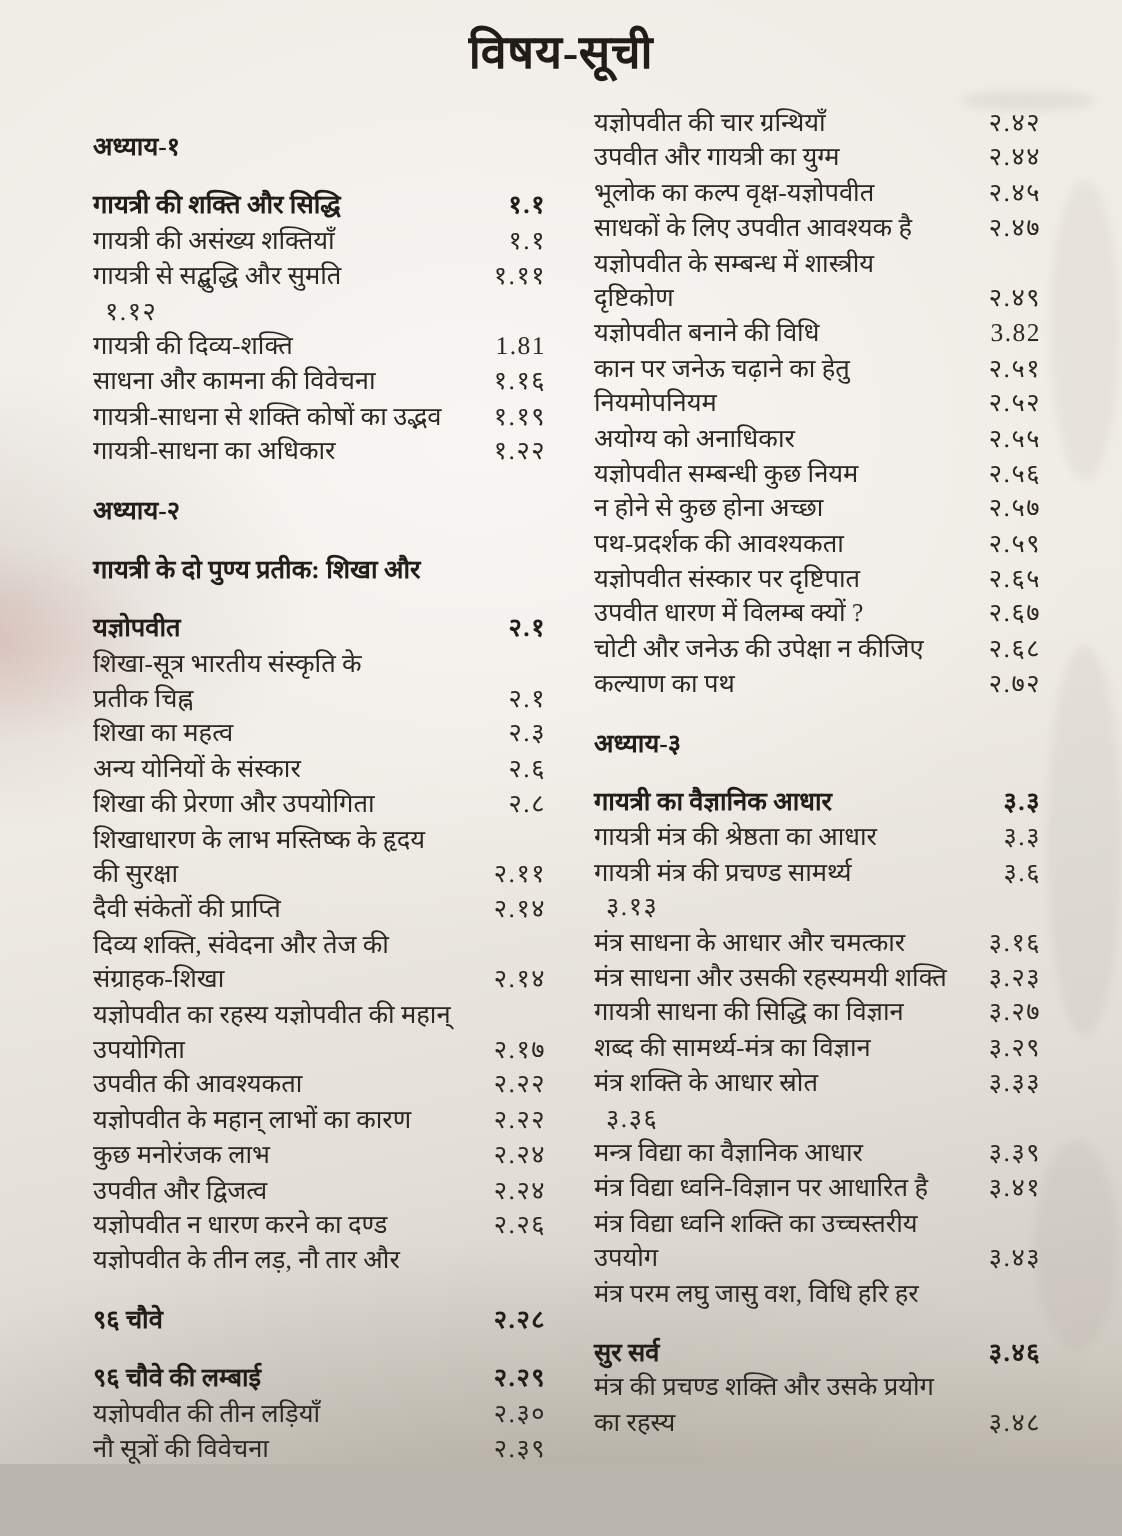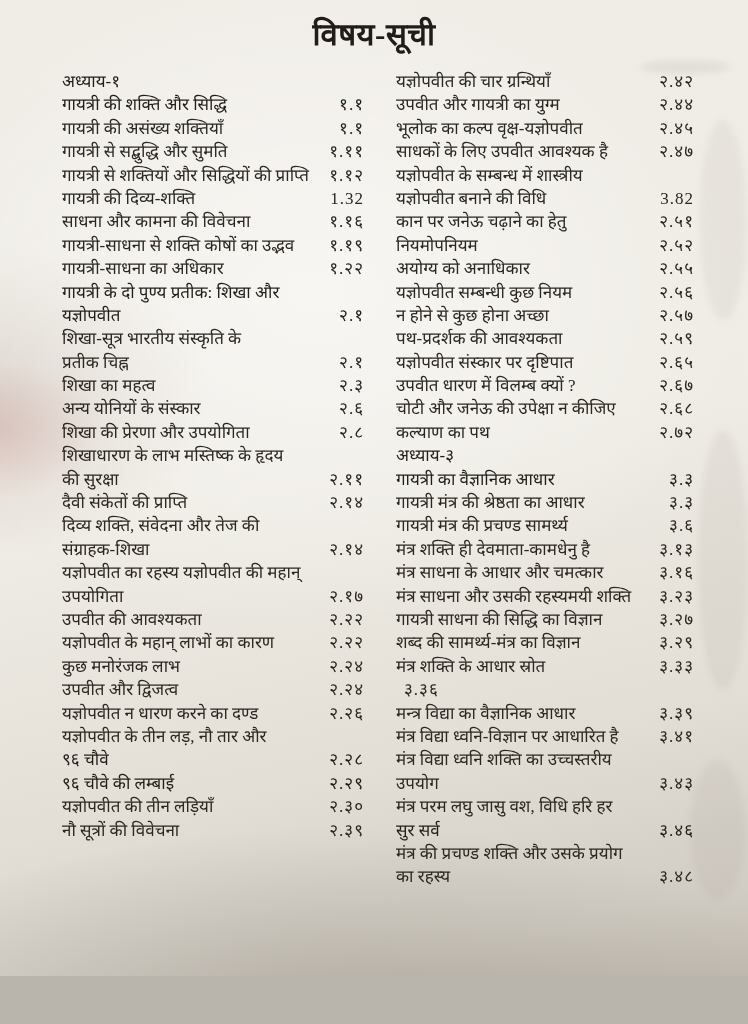--- a/index.html
+++ b/index.html
@@ -52,21 +52,21 @@
     display:flex;
     justify-content:space-between;
     align-items:baseline;
     height:23.4px;
     font-size:17px;
     line-height:23.4px;
     white-space:nowrap;
   }
   .row .t{overflow:visible;}
   .row .p{margin-left:8px;letter-spacing:1px;}
-  .row.bold{font-weight:400;color:#221d18;}
+  .row.bold{font-weight:700;color:#221d18;margin-top:16px;}
 </style>
 </head>
 <body>
 
 <div id="page">
   <div class="ghost g1"></div>
   <div class="ghost g2"></div>
   <div class="ghost g3"></div>
   <div class="ghost g4"></div>
 
@@ -82,40 +82,42 @@
       </div>
       <div class="row">
         <span class="t">गायत्री की असंख्य शक्तियाँ</span>
         <span class="p">१.१</span>
       </div>
       <div class="row">
         <span class="t">गायत्री से सद्बुद्धि और सुमति</span>
         <span class="p">१.११</span>
       </div>
       <div class="row">
-        <span class="t">गायत्री से शक्तियों और सिद्धियों की प्राप्ति</span>
         <span class="p">१.१२</span>
       </div>
       <div class="row">
         <span class="t">गायत्री की दिव्य-शक्ति</span>
-        <span class="p">1.32</span>
+        <span class="p">1.81</span>
       </div>
       <div class="row">
         <span class="t">साधना और कामना की विवेचना</span>
         <span class="p">१.१६</span>
       </div>
       <div class="row">
         <span class="t">गायत्री-साधना से शक्ति कोषों का उद्भव</span>
         <span class="p">१.१९</span>
       </div>
       <div class="row">
         <span class="t">गायत्री-साधना का अधिकार</span>
         <span class="p">१.२२</span>
       </div>
       <div class="row bold">
+        <span class="t">अध्याय-२</span>
+      </div>
+      <div class="row bold">
         <span class="t">गायत्री के दो पुण्य प्रतीक: शिखा और</span>
       </div>
       <div class="row bold">
         <span class="t">यज्ञोपवीत</span>
         <span class="p">२.१</span>
       </div>
       <div class="row">
         <span class="t">शिखा-सूत्र भारतीय संस्कृति के</span>
       </div>
       <div class="row">
@@ -213,20 +215,24 @@
         <span class="p">२.४५</span>
       </div>
       <div class="row">
         <span class="t">साधकों के लिए  उपवीत आवश्यक है</span>
         <span class="p">२.४७</span>
       </div>
       <div class="row">
         <span class="t">यज्ञोपवीत के सम्बन्ध में शास्त्रीय</span>
       </div>
       <div class="row">
+        <span class="t">दृष्टिकोण</span>
+        <span class="p">२.४९</span>
+      </div>
+      <div class="row">
         <span class="t">यज्ञोपवीत बनाने की विधि</span>
         <span class="p">3.82</span>
       </div>
       <div class="row">
         <span class="t">कान पर जनेऊ चढ़ाने का हेतु</span>
         <span class="p">२.५१</span>
       </div>
       <div class="row">
         <span class="t">नियमोपनियम</span>
         <span class="p">२.५२</span>
@@ -272,21 +278,20 @@
       </div>
       <div class="row">
         <span class="t">गायत्री मंत्र की श्रेष्ठता का आधार</span>
         <span class="p">३.३</span>
       </div>
       <div class="row">
         <span class="t">गायत्री मंत्र की प्रचण्ड सामर्थ्य</span>
         <span class="p">३.६</span>
       </div>
       <div class="row">
-        <span class="t">मंत्र शक्ति ही देवमाता-कामधेनु है</span>
         <span class="p">३.१३</span>
       </div>
       <div class="row">
         <span class="t">मंत्र साधना के आधार और चमत्कार</span>
         <span class="p">३.१६</span>
       </div>
       <div class="row">
         <span class="t">मंत्र साधना और उसकी रहस्यमयी शक्ति</span>
         <span class="p">३.२३</span>
       </div>

